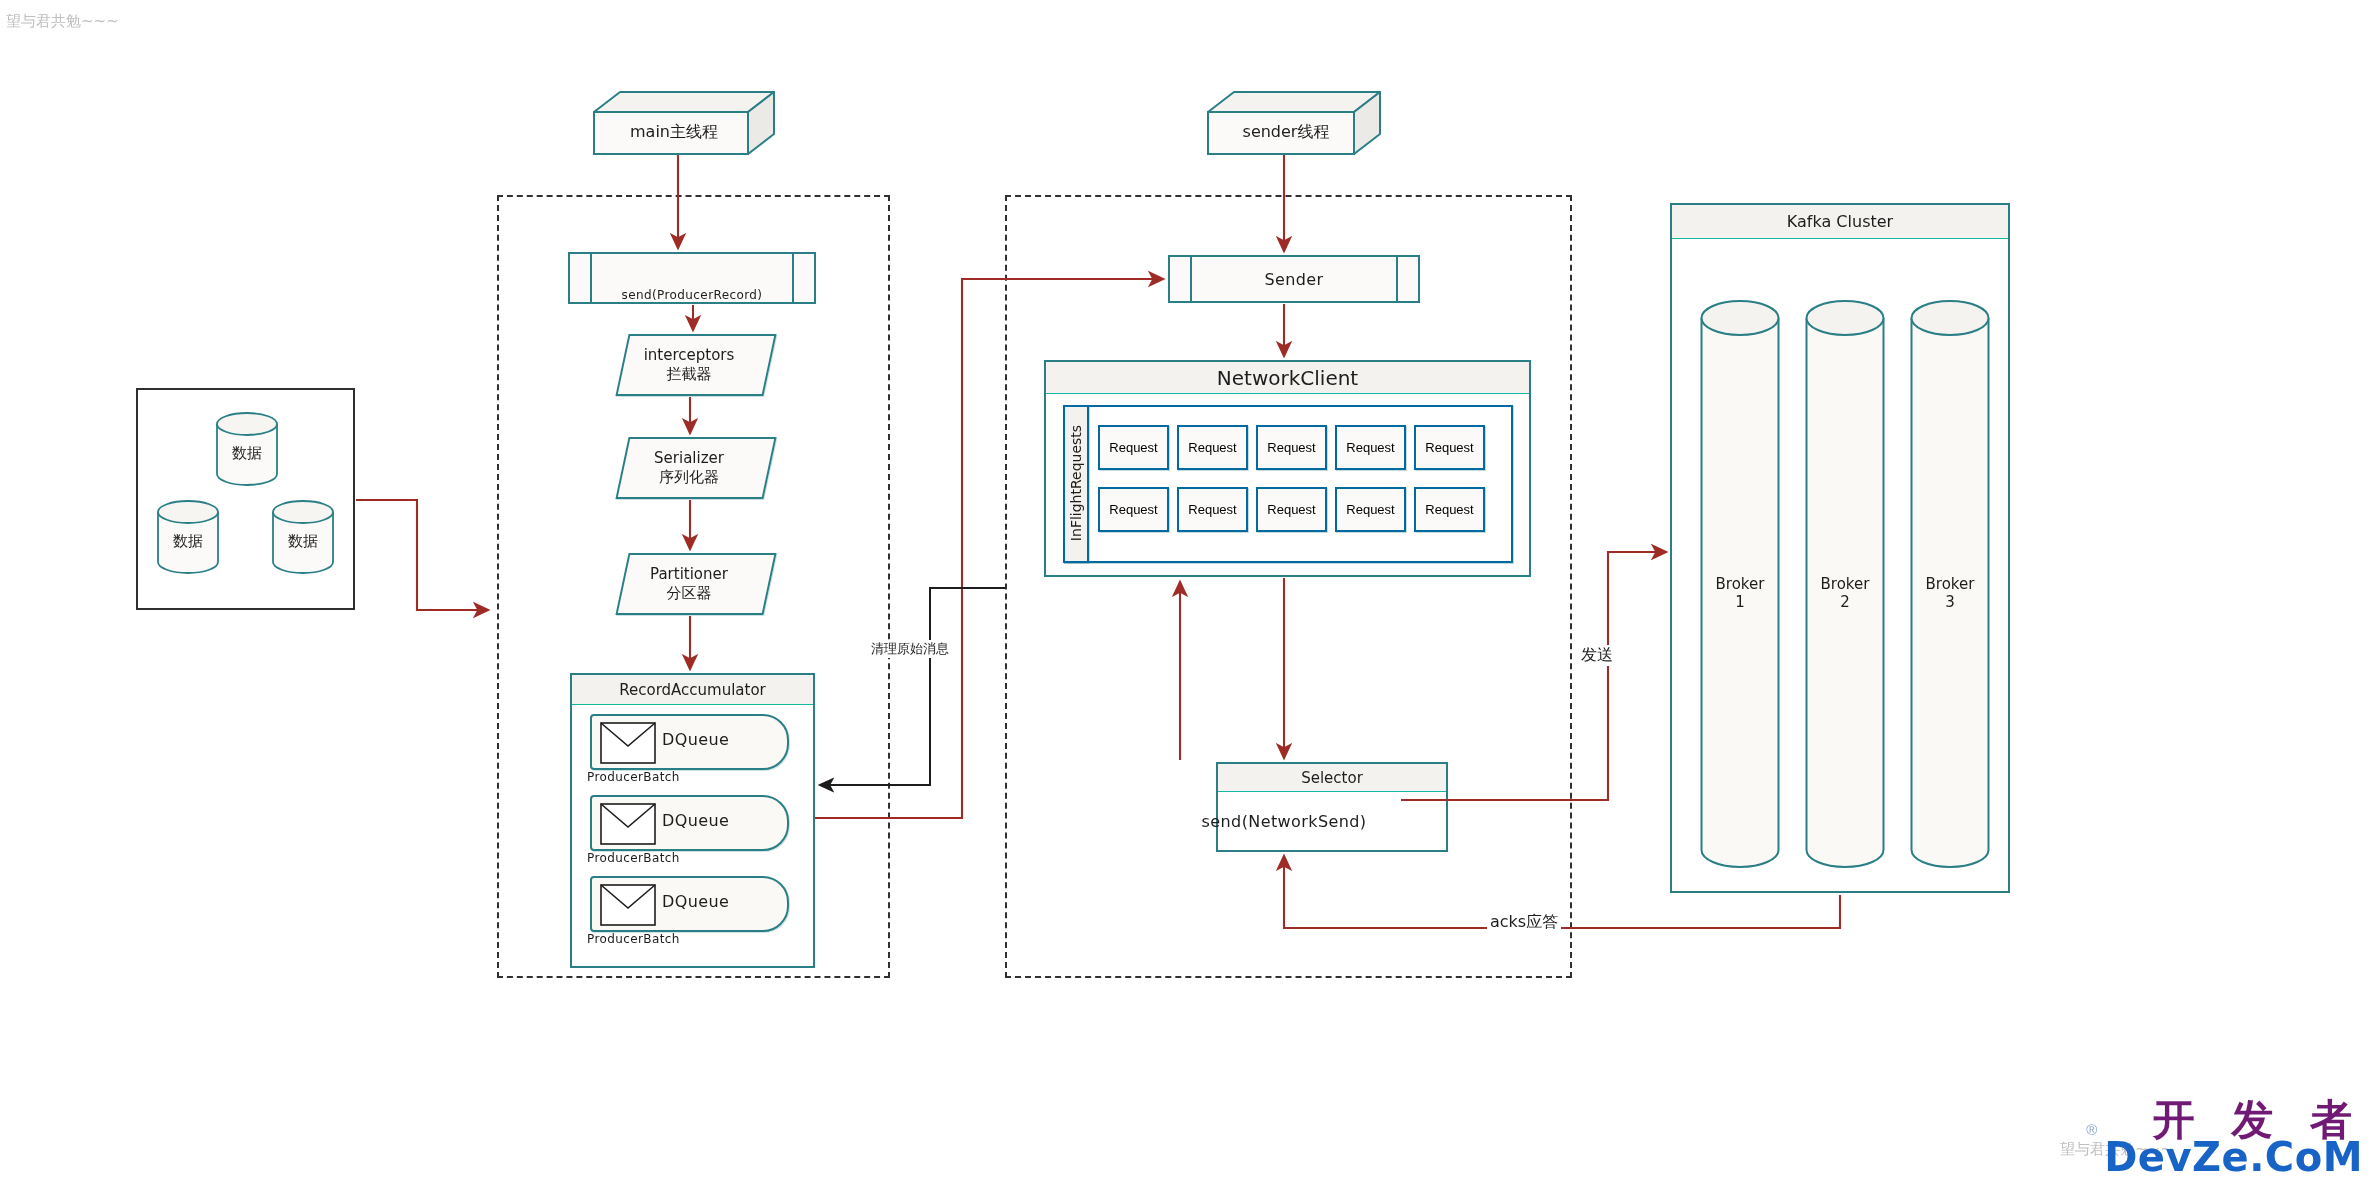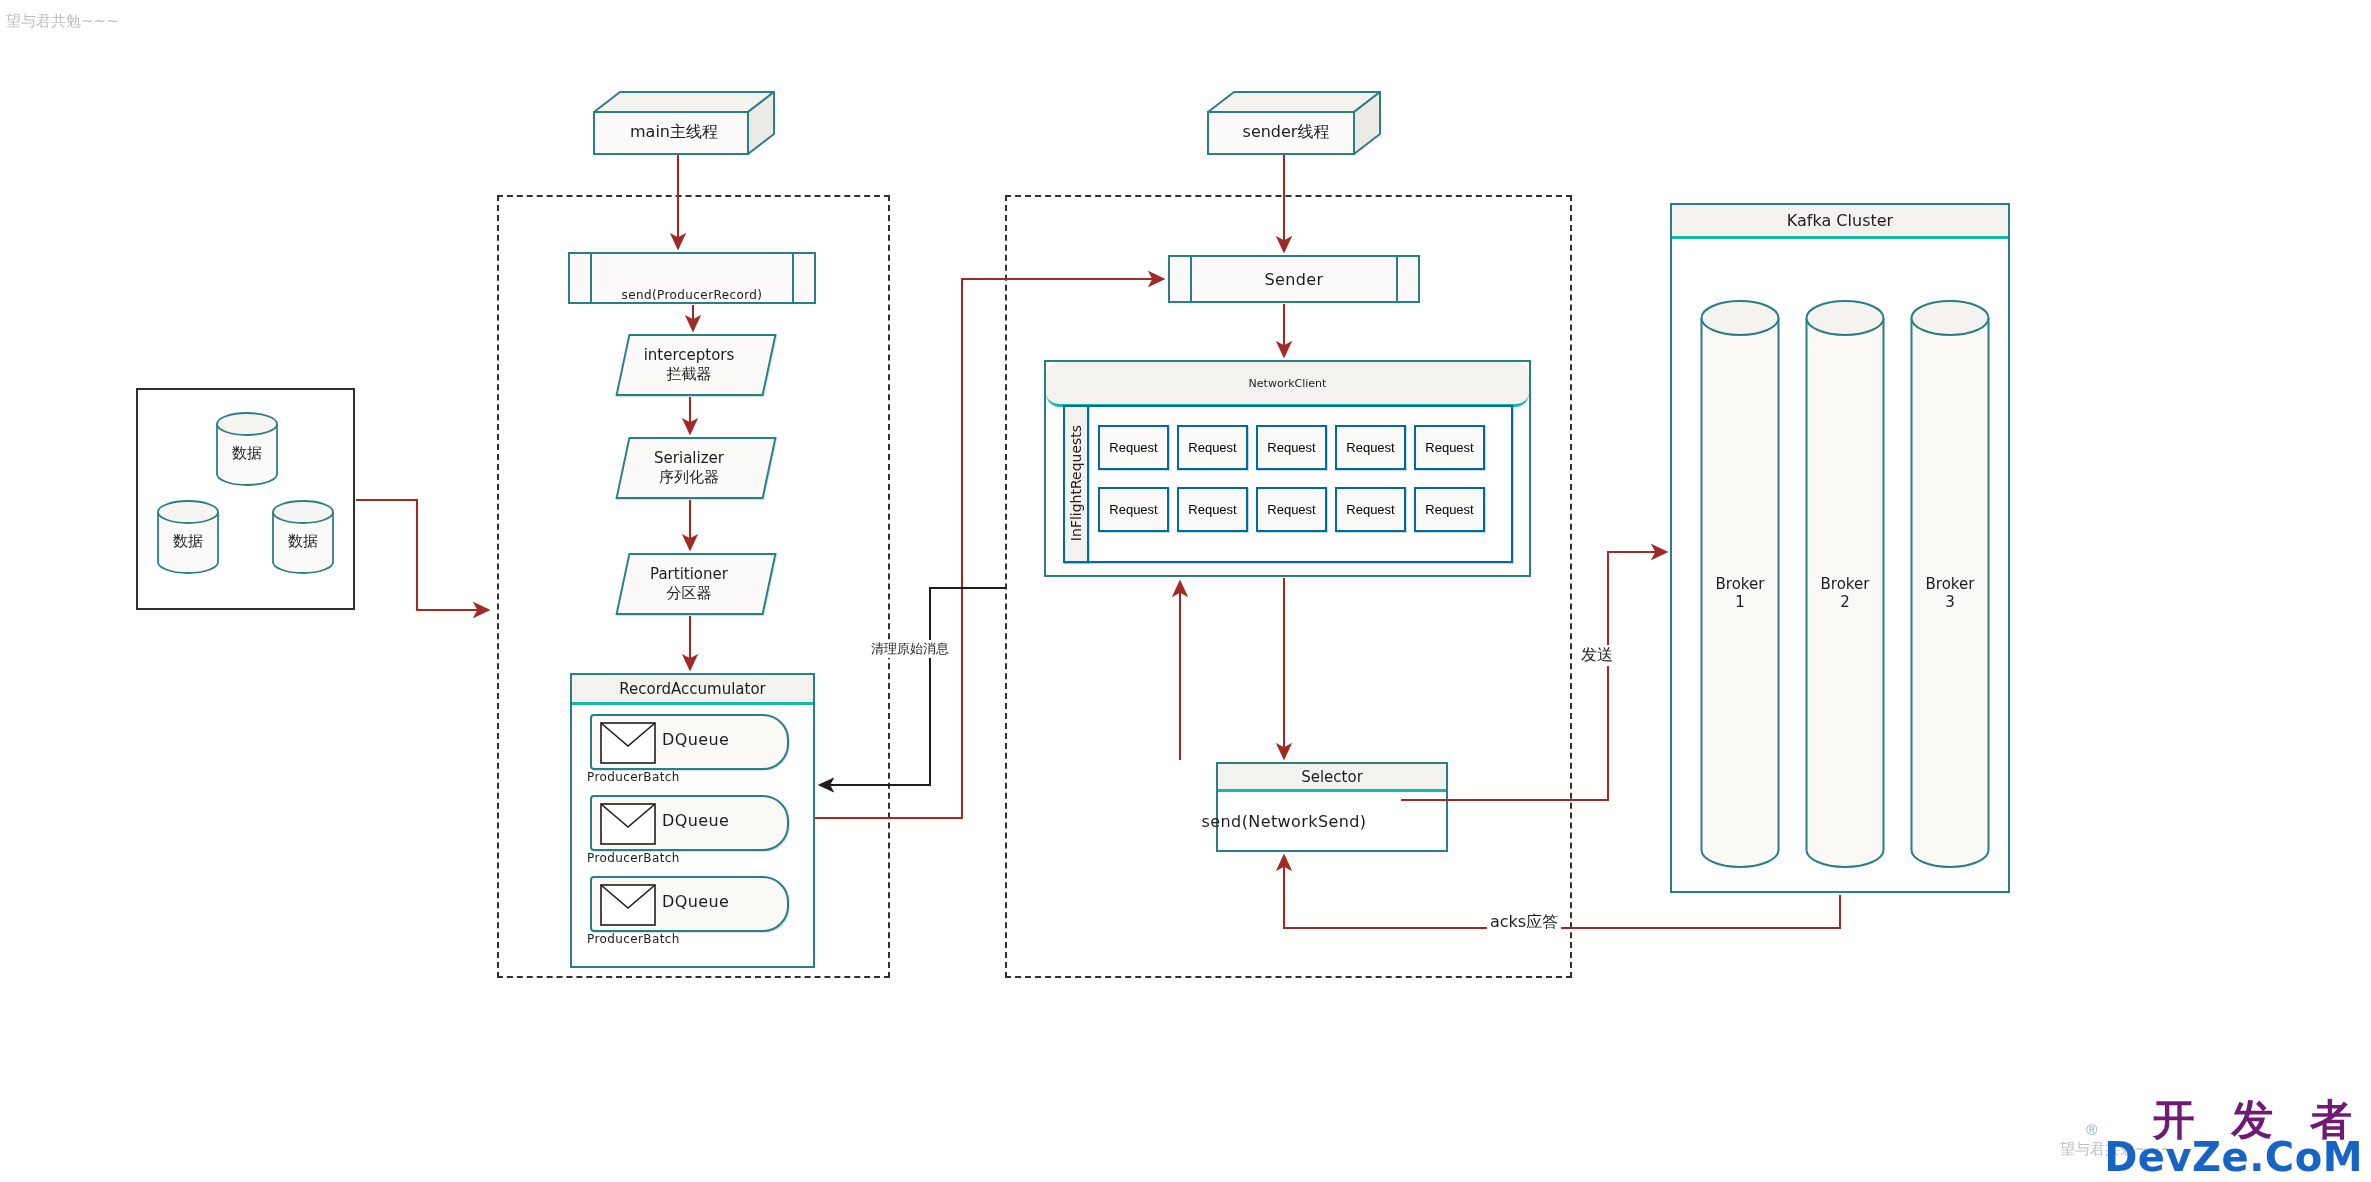--- a/index.html
+++ b/index.html
@@ -76,21 +76,21 @@
     content: "";
     position: absolute; top: 0; bottom: 0;
     width: 0; border-left: 2px solid #2a7f86;
   }
   .proc::before { left: 20px; }
   .proc::after  { right: 20px; }
   
   .hbox { position: absolute; border: 2px solid #2a7f86; background: #ffffff; }
   .hbox > .hbar {
     position: absolute; left: 0; right: 0; top: 0;
-    border-bottom: 3px solid #14b8a6;
+    border-bottom: 1px solid #14b8a6;
     background: #f3f2ef;
     display: flex; align-items: center; justify-content: center;
     color: #1d1d1d;
     font-family: "DejaVu Sans", sans-serif;
   }
   
   .pill {
     position: absolute;
     border: 2px solid #2a7f86;
     background: #faf9f6;
@@ -251,21 +251,21 @@
       <path d="M1,1 L28,24 L55,1" fill="none" stroke="#1d1d1d" stroke-width="1.6"></path>
     </svg>
   </div>
   <div class="lbl" style="left:662px; top:892px; font-size:16px;">DQueue</div>
   <div class="lbl" style="left:587px; top:932px; font-size:12px;">ProducerBatch</div>
 
   <div class="proc" style="left:1168px; top:255px; width:252px; height:48px;"></div>
   <div class="lbl ctr" style="left:1168px; top:255px; width:252px; height:48px; font-size:16px;">Sender</div>
 
   <div class="hbox" style="left:1044px; top:360px; width:487px; height:217px;">
-    <div class="hbar" style="height:45px; font-size:11px;border-radius:14px;">NetworkClient</div>
+    <div class="hbar" style="height:32px; font-size:20px;">NetworkClient</div>
   </div>
 
   <div class="teal-box" style="left:1063px; top:405px; width:450px; height:158px; background:#ffffff;"></div>
   <div class="teal-box" style="left:1063px; top:405px; width:26px; height:158px; background:#f3f2ef;"></div>
   <div style="position:absolute; left:1050px; top:442px; width:52px; height:82px;
               display:flex; align-items:center; justify-content:center;
               transform:rotate(-90deg); font-size:14px; color:#1d1d1d;
               font-family:'DejaVu Sans', sans-serif; white-space:nowrap;">InFlightRequests</div>
 
   <div class="teal-box ctr" style="left:1098px; top:425px; width:71px; height:45px; font-size:13px;">

